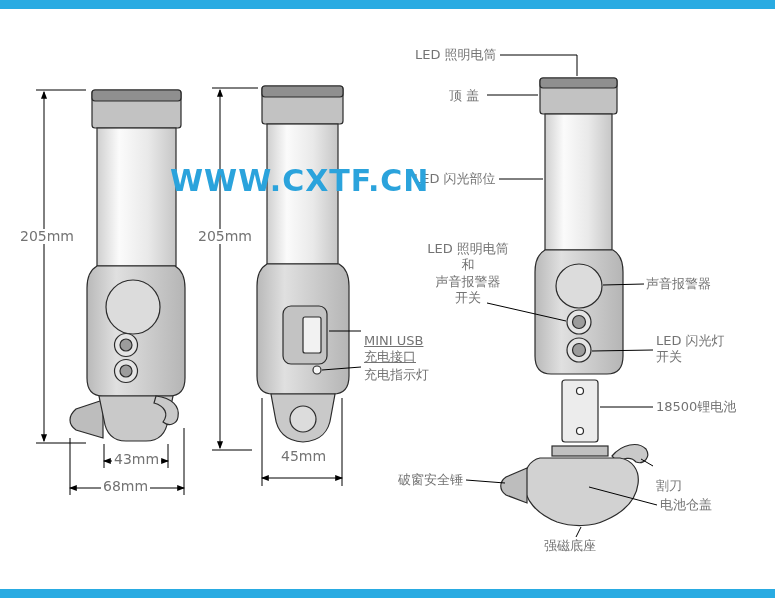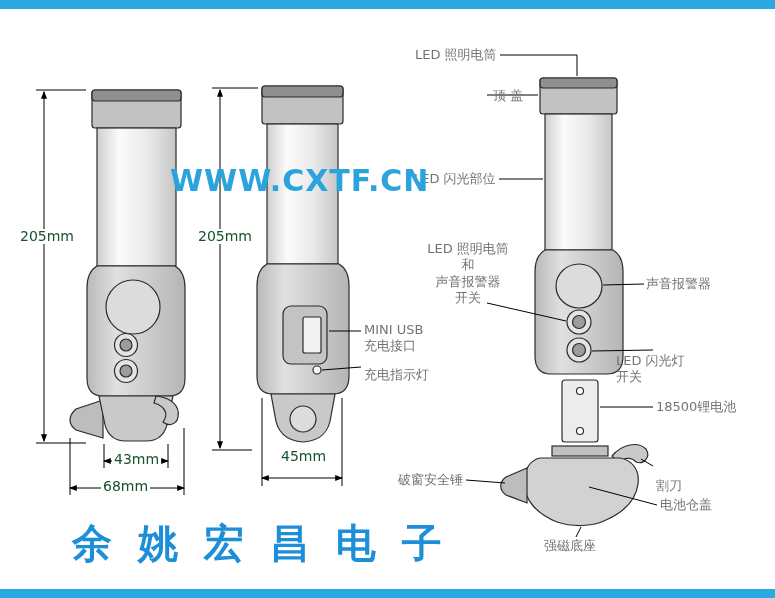--- a/index.html
+++ b/index.html
@@ -1,21 +1,21 @@
 <!DOCTYPE html>
 <html><head>
 <meta charset="utf-8">
 <style>
   html,body{margin:0;padding:0;background:#fff;}
   .stage{position:relative;width:775px;height:598px;background:#ffffff;overflow:hidden;
          font-family:"DejaVu Sans","Liberation Sans",sans-serif;}
   .art{position:absolute;left:0;top:0;}
   .label{position:absolute;font-size:13px;line-height:1.25;color:#737373;white-space:pre-line;}
   .label.center{text-align:center;}
-  .dim{position:absolute;font-size:14px;line-height:1.1;color:#14532d;background:#fff;padding:0 2px;white-space:nowrap;}
+  .dim{position:absolute;font-size:14px;line-height:1.1;color:#737373;background:#fff;padding:0 2px;white-space:nowrap;}
   .watermark{position:absolute;left:170px;top:163px;font-size:30px;font-weight:bold;letter-spacing:1px;white-space:nowrap;}
   .company{position:absolute;left:72px;top:516px;font-size:40px;font-weight:bold;letter-spacing:6px;white-space:nowrap;}
 </style>
 </head>
 <body>
 
 <div class="stage">
 
   <svg class="art" width="775" height="598" viewBox="0 0 775 598">
     <defs>
@@ -118,36 +118,35 @@
       <line x1="576" y1="537" x2="581" y2="527"></line>
     </g>
   </svg>
 
   <div class="dim" style="left:18px;top:229px;">205mm</div>
   <div class="dim" style="left:112px;top:452px;">43mm</div>
   <div class="dim" style="left:101px;top:479px;">68mm</div>
   <div class="dim" style="left:196px;top:229px;">205mm</div>
   <div class="dim" style="left:279px;top:449px;">45mm</div>
 
-  <div class="label" style="left:364px;top:322px;">MINI USB
+  <div class="label" style="left:364px;top:333px;text-decoration:underline;">MINI USB
 充电接口</div>
   <div class="label" style="left:364px;top:367px;text-align:center;">充电指示灯</div>
 
   <div class="label" style="left:415px;top:47px;">LED 照明电筒</div>
-  <div class="label" style="left:449px;top:88px;margin-left:44px;">顶 盖</div>
+  <div class="label" style="left:449px;top:88px;">顶 盖</div>
   <div class="label" style="left:414px;top:171px;text-align:center;">LED 闪光部位</div>
   <div class="label center" style="left:420px;top:241px;width:96px;">LED 照明电筒
 和
 声音报警器
 开关</div>
   <div class="label" style="left:646px;top:276px;">声音报警器</div>
-  <div class="label" style="left:616px;top:333px;margin-top:20px;">LED 闪光灯
+  <div class="label" style="left:656px;top:333px;">LED 闪光灯
 开关</div>
   <div class="label" style="left:656px;top:399px;">18500锂电池</div>
   <div class="label" style="left:398px;top:472px;">破窗安全锤</div>
   <div class="label" style="left:656px;top:478px;">割刀</div>
   <div class="label" style="left:660px;top:497px;">电池仓盖</div>
   <div class="label" style="left:544px;top:538px;">强磁底座</div>
 
   <div class="watermark" style="color: rgb(43, 163, 220);">WWW.CXTF.CN</div>
-  <div class="company" style="color: rgb(28, 143, 216);">余 姚 宏 昌 电 子</div>
 
 </div>
 
 </body></html>

